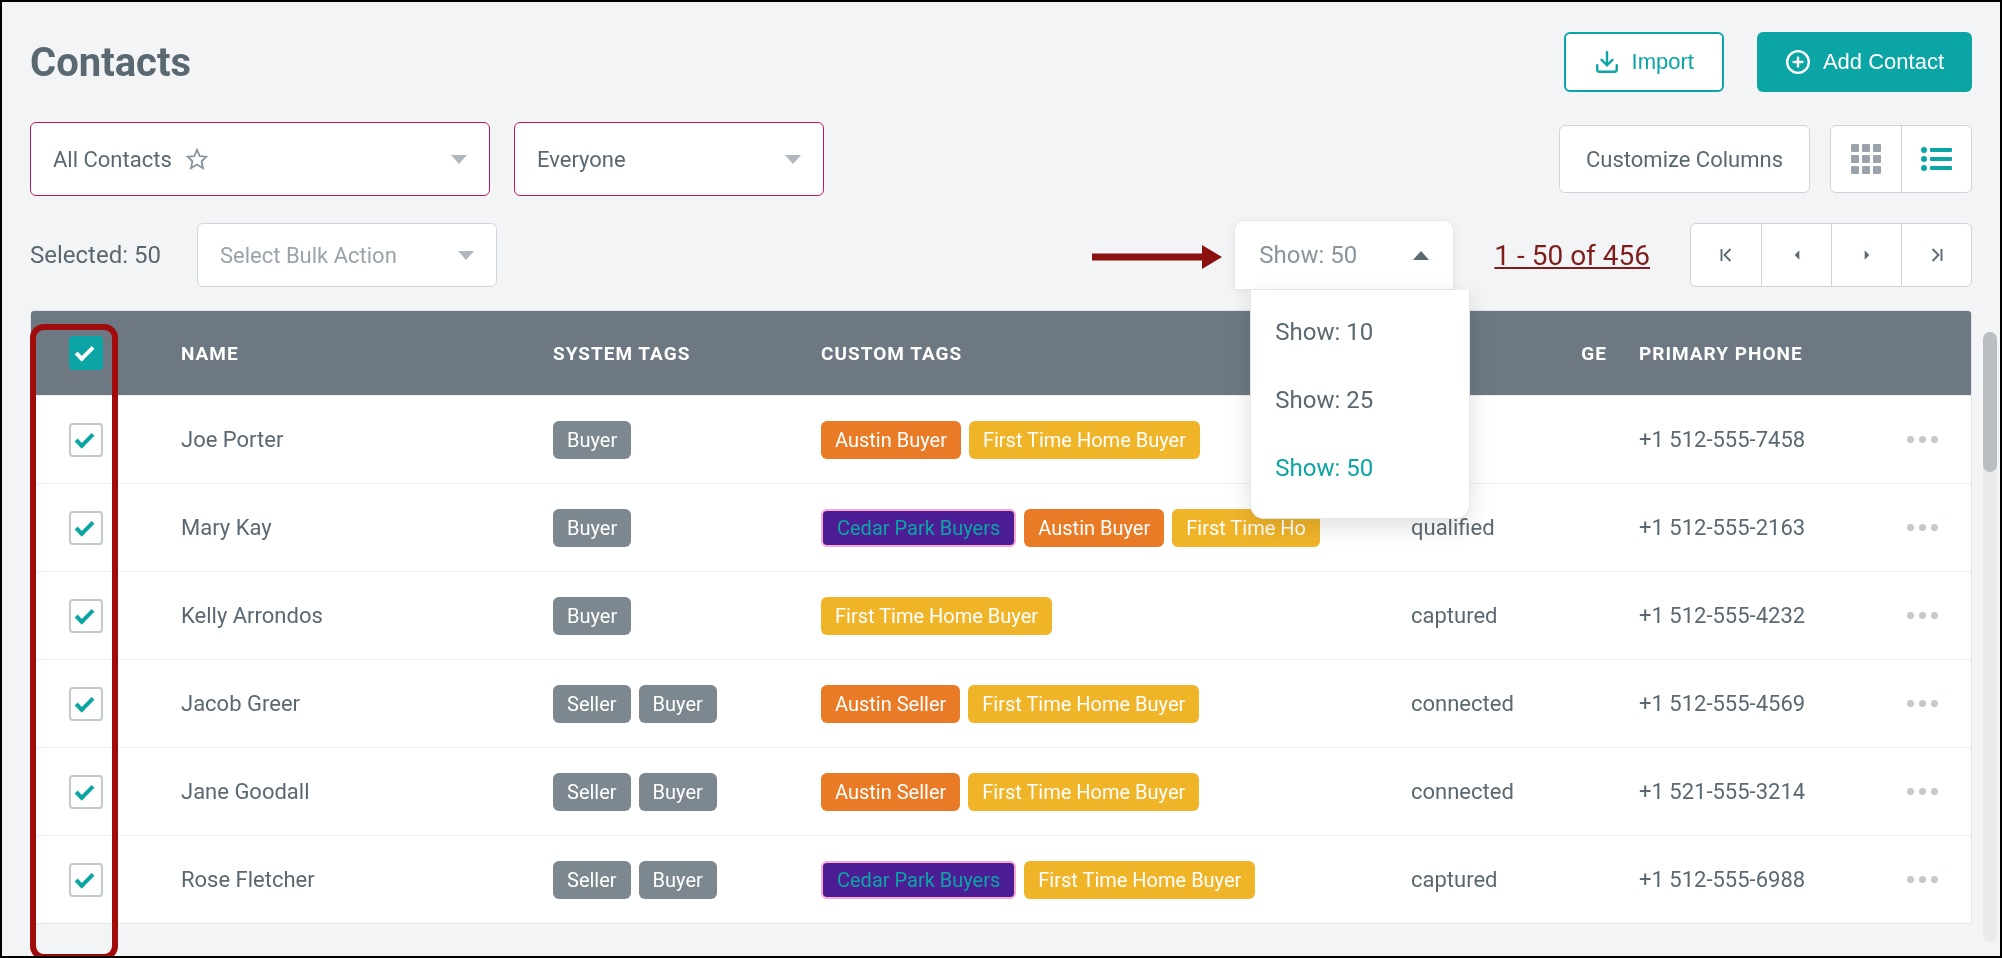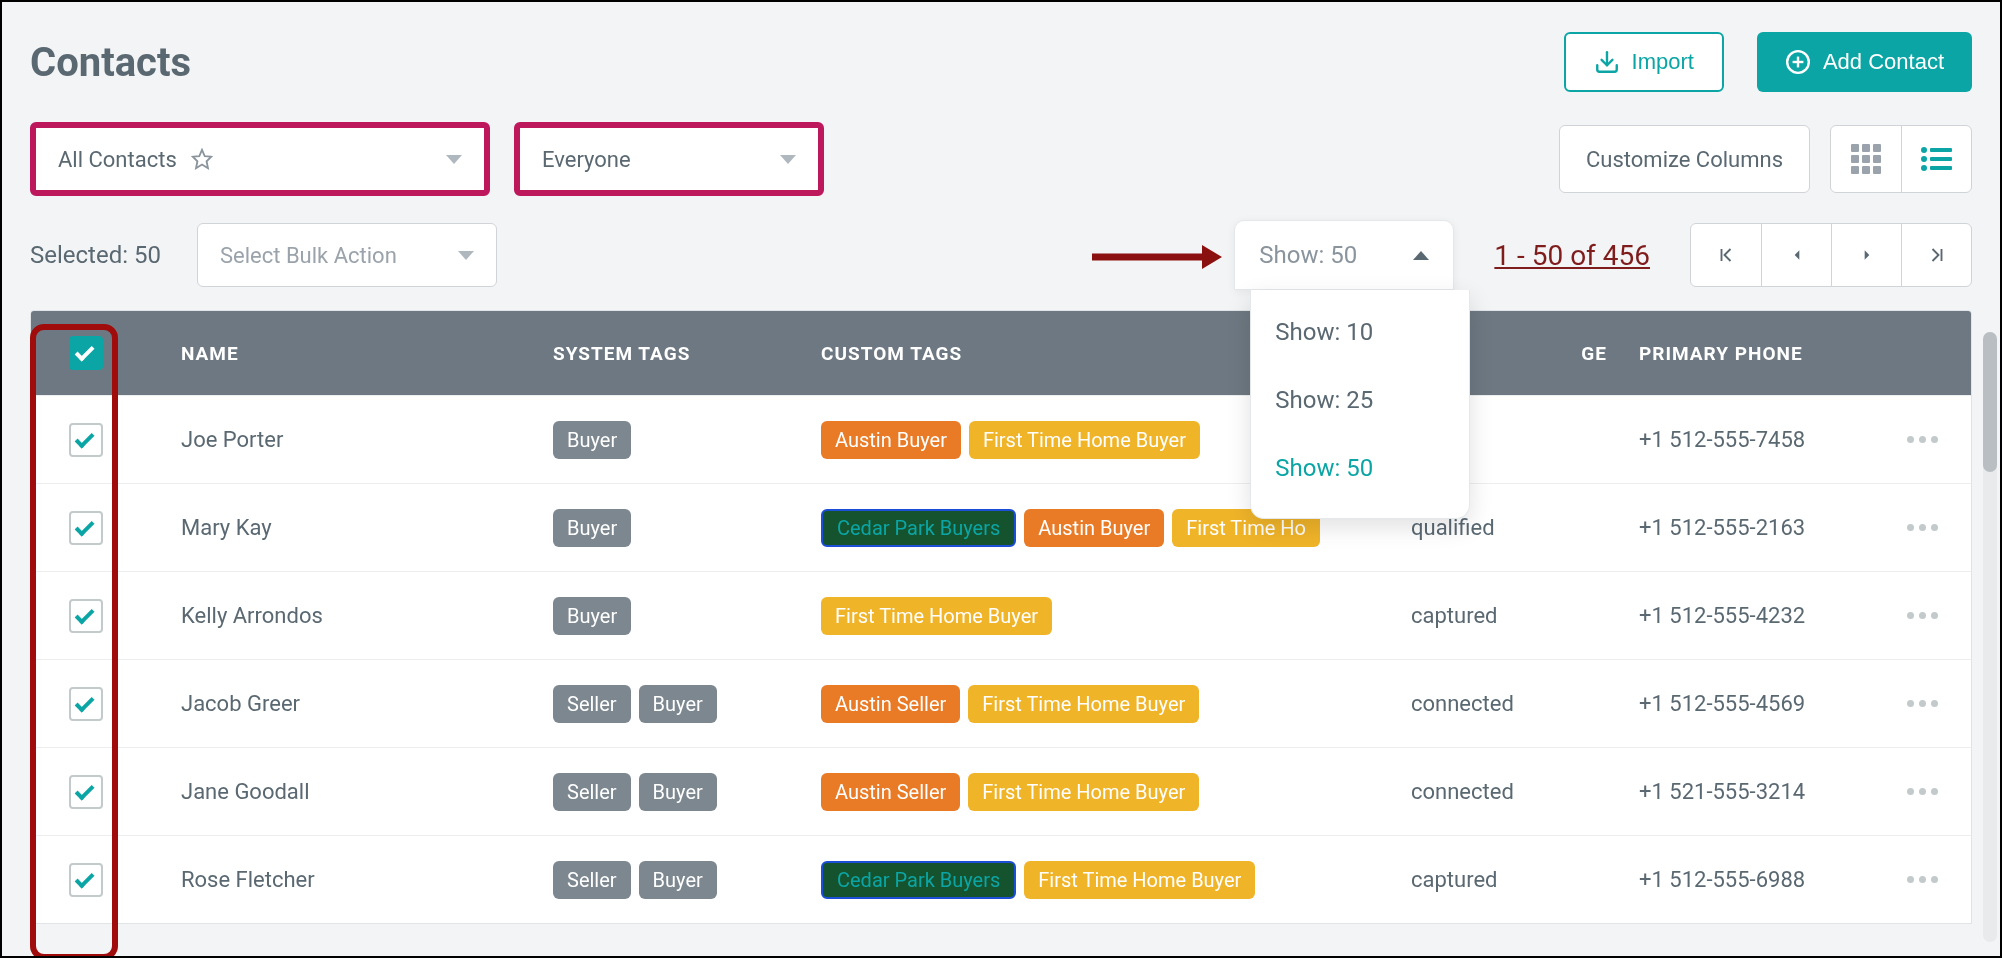--- a/index.html
+++ b/index.html
@@ -66,21 +66,21 @@
   .filter-right {
     display: flex;
     gap: 20px;
     align-items: center;
   }
   .select-box {
     display: flex;
     align-items: center;
     justify-content: space-between;
     background: #fff;
-    border: 6px solid #be185d;
+    border: 1px solid #be185d;
     border-radius: 6px;
     height: 74px;
     padding: 0 22px;
     font-size: 22px;
     color: #5a6872;
     cursor: pointer;
   }
   .select-box.w1 { width: 460px; }
   .select-box.w2 { width: 310px; }
   .select-left { display: flex; align-items: center; gap: 14px; }
@@ -292,23 +292,23 @@
     border-radius: 6px;
     font-size: 20px;
     color: #fff;
     margin-right: 8px;
     white-space: nowrap;
   }
   .tag-gray { background: #7d8790; }
   .tag-orange { background: #e97a26; }
   .tag-yellow { background: #f0b429; }
   .tag-outline {
-    background: #14532d;
+    background: #4c1d95;
     color: #0ca5a5;
-    border: 2px solid #1d4ed8;
+    border: 2px solid #f9a8d4;
   }
   .more-dots { display:flex; gap:5px; }
   .more-dots span { width:7px; height:7px; background:#c3cacc; border-radius:50%; }
   .col-cust-inner {
     display:flex;
     align-items:center;
     overflow:hidden;
     max-width: 560px;
   }
   .highlight-box {

